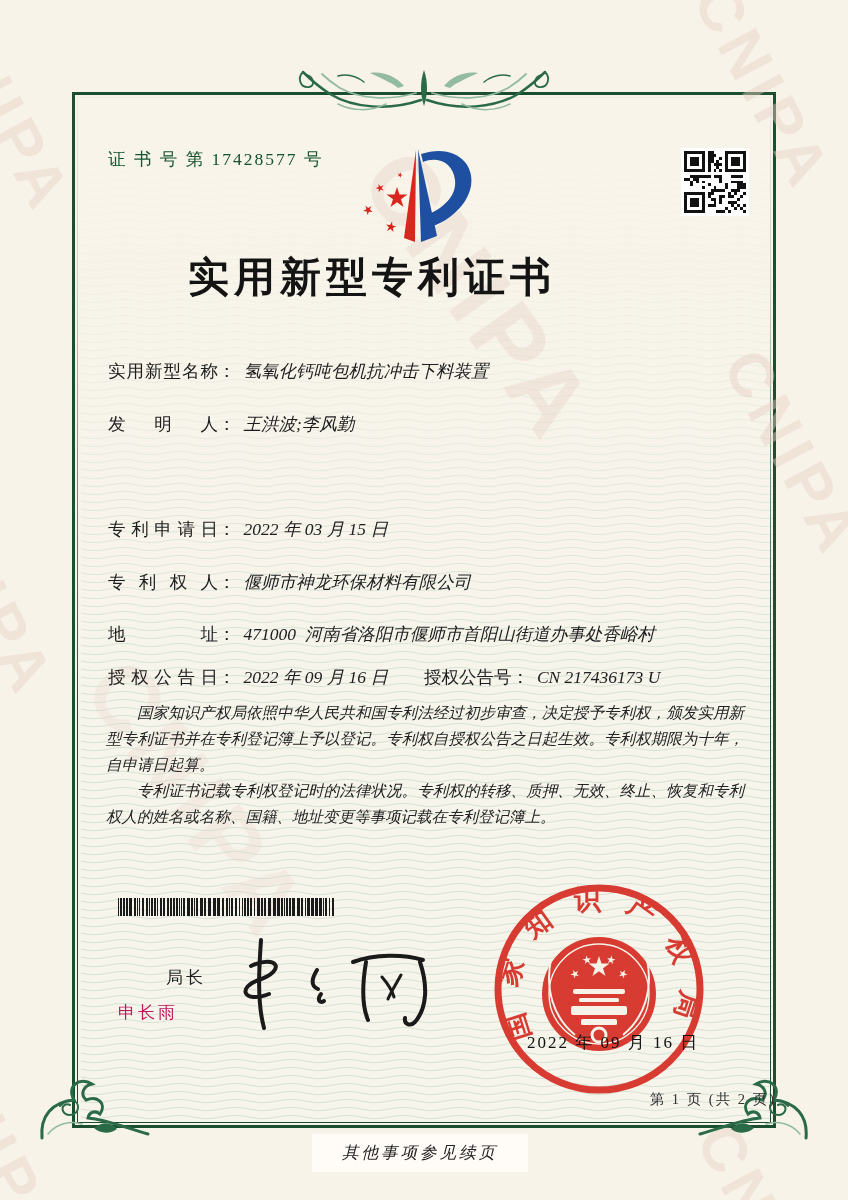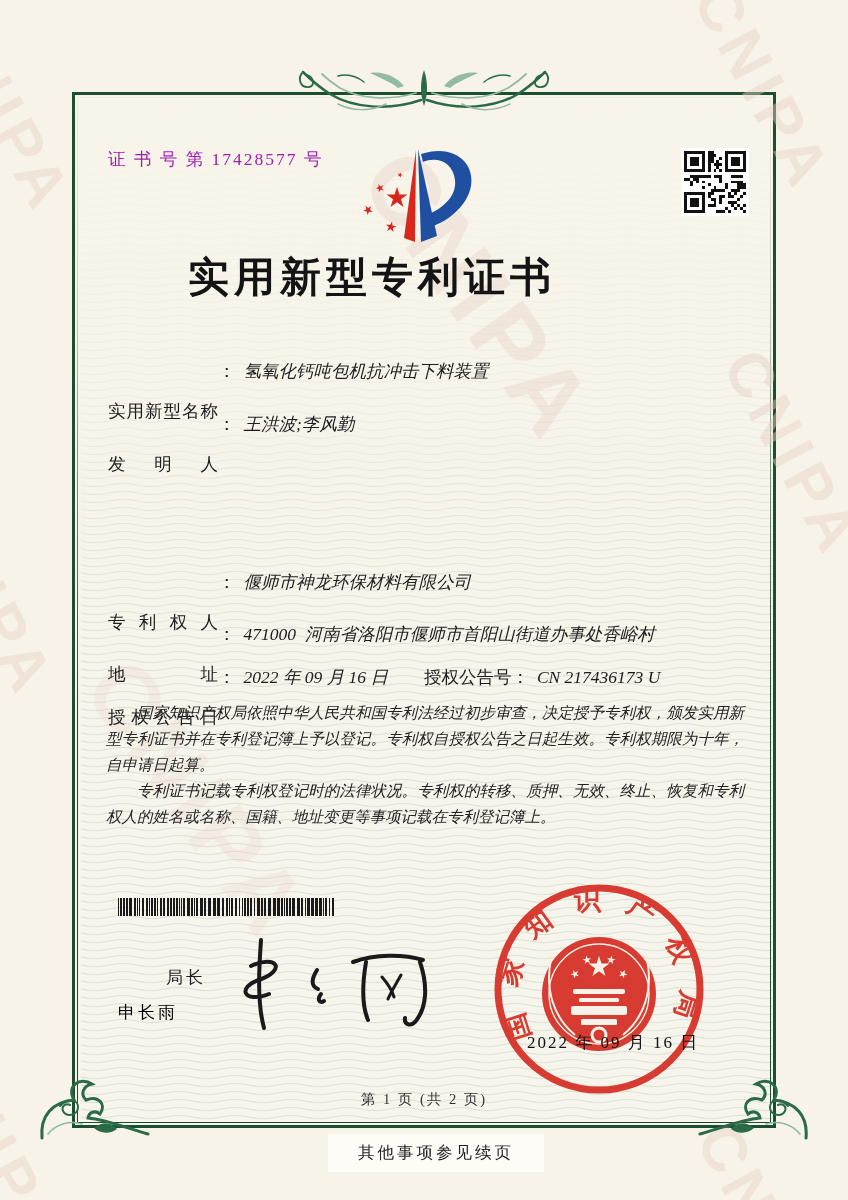--- a/index.html
+++ b/index.html
@@ -10,53 +10,53 @@
       color:#e7d0c5;opacity:.45;letter-spacing:7px;transform-origin:0 0;pointer-events:none;z-index:2;white-space:nowrap;}
   
   .frame{position:absolute;left:72px;top:92px;width:704px;height:1036px;box-sizing:border-box;
          border:3px solid #1b4f30;z-index:1;background:#f7f4eb;}
   .frame-inner{position:absolute;inset:2px;border:1px solid #1b4f30;}
   .waves{position:absolute;left:6px;top:6px;z-index:0;}
   .waves-fade{position:absolute;inset:0;z-index:1;
       background:linear-gradient(180deg,rgba(248,244,234,.95) 0%,rgba(248,244,234,.8) 18%,rgba(248,244,234,.3) 42%,rgba(248,244,234,0) 60%);}
   .ornament{position:absolute;z-index:3;}
   
-  .certno{position:absolute;left:108px;top:147px;font-size:17.5px;letter-spacing:2px;color:#a21caf;z-index:4;font-family:Liberation Serif, serif;}
+  .certno{position:absolute;left:108px;top:147px;font-size:17.5px;letter-spacing:2px;color:#14532d;z-index:4;font-family:Liberation Serif, serif;}
   .logo{position:absolute;left:336px;top:130px;z-index:4;}
   .qr{position:absolute;left:681px;top:148px;width:68px;height:68px;background:#fff;z-index:4;
       display:flex;align-items:center;justify-content:center;}
   .title{position:absolute;left:72px;top:250px;width:600px;margin:0;text-align:center;
          font-size:41px;font-weight:700;letter-spacing:5px;color:#141414;z-index:4;}
   
   .row{position:absolute;left:108px;font-size:17.5px;line-height:26px;color:#1d1d1d;z-index:4;white-space:nowrap;}
-  .flabel{display:inline-block;width:110px;text-align:justify;text-align-last:justify;vertical-align:top;margin-top:40px;}
+  .flabel{display:inline-block;width:110px;text-align:justify;text-align-last:justify;vertical-align:top;}
   .fcolon{display:inline-block;vertical-align:top;}
   .fvalue{display:inline-block;margin-left:8px;vertical-align:top;white-space:pre;font-style:italic;}
   .g2{margin-left:36px;}
   .g2 .flabel2{display:inline-block;vertical-align:top;}
   
   .notice{position:absolute;left:106px;top:700px;width:638px;z-index:4;
           font-style:italic;font-size:15.5px;line-height:26px;text-align:justify;color:#222;}
   .notice p{margin:0;text-indent:2em;}
   
   .barcode{position:absolute;left:118px;top:898px;z-index:4;}
   
   .sig-title{position:absolute;left:118px;top:966px;font-family:"Liberation Sans","DejaVu Sans",sans-serif;
              font-size:17px;letter-spacing:3px;color:#222;z-index:4;margin-left:48px;}
   .sig-name{position:absolute;left:118px;top:1001px;font-family:"Liberation Sans","DejaVu Sans",sans-serif;
-             font-size:17px;letter-spacing:3px;color:#000000;z-index:4;}
+             font-size:17px;letter-spacing:3px;color:#be185d;z-index:4;}
   .sig-script{position:absolute;left:225px;top:930px;z-index:4;}
   
   .seal{position:absolute;left:487px;top:877px;z-index:5;opacity:.9;}
   .seal-date{position:absolute;left:527px;top:1031px;font-size:17px;letter-spacing:2px;color:#111;z-index:6;white-space:pre;}
   
-  .page-no{position:absolute;left:72px;top:1090px;width:704px;text-align:center;font-size:14.5px;
+  .page-no{position:absolute;left:72px;top:1090px;width:704px;text-align:right;font-size:14.5px;
            letter-spacing:2px;color:#333;z-index:4;}
-  .continuation{position:absolute;left:436px;top:1134px;transform:translateX(-50%);z-index:4;
-      background:rgba(255,253,248,.92);padding:8px 30px;font-size:16.5px;
+  .continuation{position:absolute;left:420px;top:1134px;transform:translateX(-50%);z-index:4;
+      background:rgba(255,253,248,.92);padding:8px 30px;font-style:italic;font-size:16.5px;
       letter-spacing:3px;color:#222;white-space:nowrap;}
 </style>
 </head>
 <body>
 
 <div class="page">
 
   <span class="wm" style="left:-18px;top:-6px;font-size:62px;transform:rotate(62deg);">CNIPA</span>
   <span class="wm" style="left:742px;top:-28px;font-size:62px;transform:rotate(62deg);">CNIPA</span>
   <span class="wm" style="left:430px;top:130px;font-size:96px;transform:rotate(55deg);opacity:.38;">CNIPA</span>
@@ -236,20 +236,23 @@
   </div>
 
   <h1 class="title">实用新型专利证书</h1>
 
   <div class="row" style="top:358px">
     <span class="flabel">实用新型名称</span><span class="fcolon">：</span><span class="fvalue">氢氧化钙吨包机抗冲击下料装置</span>
   </div>
   <div class="row" style="top:411px">
     <span class="flabel">发明人</span><span class="fcolon">：</span><span class="fvalue">王洪波;李风勤</span>
   </div>
+  <div class="row" style="top:516px">
+    <span class="flabel">专利申请日</span><span class="fcolon">：</span><span class="fvalue">2022 年 03 月 15 日</span>
+  </div>
   <div class="row" style="top:569px">
     <span class="flabel">专利权人</span><span class="fcolon">：</span><span class="fvalue">偃师市神龙环保材料有限公司</span>
   </div>
   <div class="row" style="top:621px">
     <span class="flabel">地址</span><span class="fcolon">：</span><span class="fvalue">471000  河南省洛阳市偃师市首阳山街道办事处香峪村</span>
   </div>
   <div class="row" style="top:664px">
     <span class="flabel">授权公告日</span><span class="fcolon">：</span><span class="fvalue">2022 年 09 月 16 日</span><span class="g2"><span class="flabel2">授权公告号</span><span class="fcolon">：</span><span class="fvalue">CN 217436173 U</span></span>
   </div>
 

